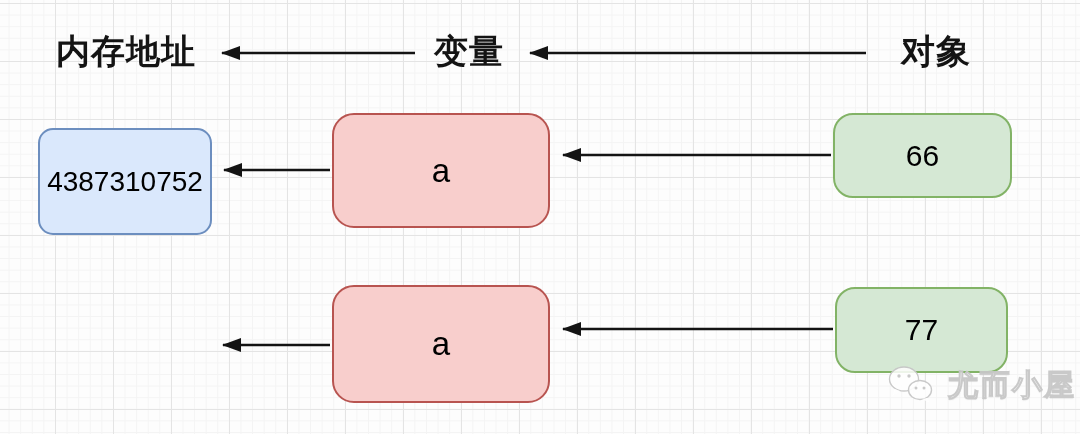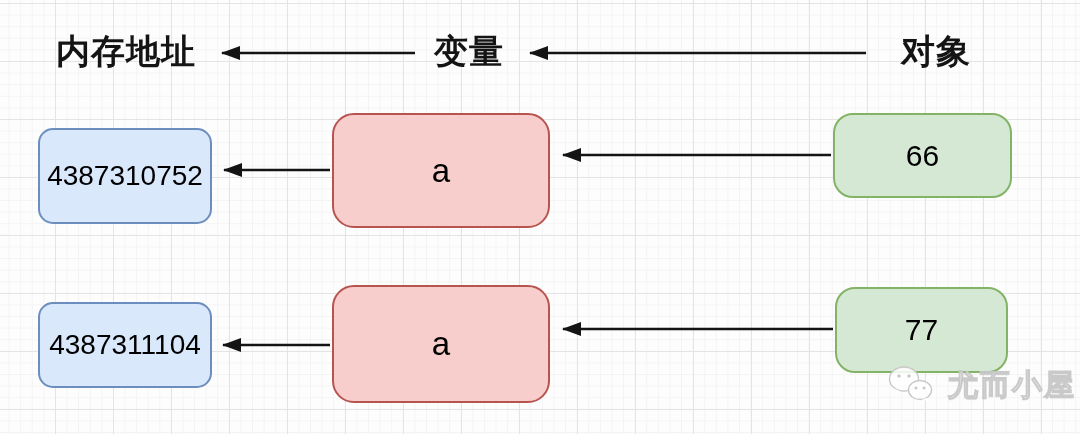--- a/index.html
+++ b/index.html
@@ -97,33 +97,30 @@
       </marker>
     </defs>
     <line x1="415" y1="53" x2="222" y2="53" stroke="#141414" stroke-width="2.5" marker-end="url(#ah)"></line>
     <line x1="866" y1="53" x2="530" y2="53" stroke="#141414" stroke-width="2.5" marker-end="url(#ah)"></line>
     <line x1="330" y1="170" x2="224" y2="170" stroke="#141414" stroke-width="2.5" marker-end="url(#ah)"></line>
     <line x1="831" y1="155" x2="563" y2="155" stroke="#141414" stroke-width="2.5" marker-end="url(#ah)"></line>
     <line x1="330" y1="345" x2="223" y2="345" stroke="#141414" stroke-width="2.5" marker-end="url(#ah)"></line>
     <line x1="833" y1="329" x2="563" y2="329" stroke="#141414" stroke-width="2.5" marker-end="url(#ah)"></line>
   </svg>
 
-  <div class="node addr" style="left:38px;top:128px;width:174px;height:96px;">
+  <div class="node addr" style="left:38px;top:128px;width:174px;height:107px;">
     <span>4387310752</span>
   </div>
   <div class="node variable" style="left:332px;top:113px;width:218px;height:115px;">
     <span>a</span>
   </div>
   <div class="node object" style="left:833px;top:113px;width:179px;height:85px;">
     <span>66</span>
   </div>
 
-  <div class="node addr" style="left:38px;top:302px;width:174px;height:86px;">
-    <span>4387311104</span>
-  </div>
   <div class="node variable" style="left:332px;top:285px;width:218px;height:118px;">
     <span>a</span>
   </div>
   <div class="node object" style="left:835px;top:287px;width:173px;height:86px;">
     <span>77</span>
   </div>
 
   <div class="watermark">
     <svg width="50" height="42" viewBox="0 0 50 42">
       <g fill="rgba(255,255,255,0.9)" stroke="#c7c7c7" stroke-width="1.4">

